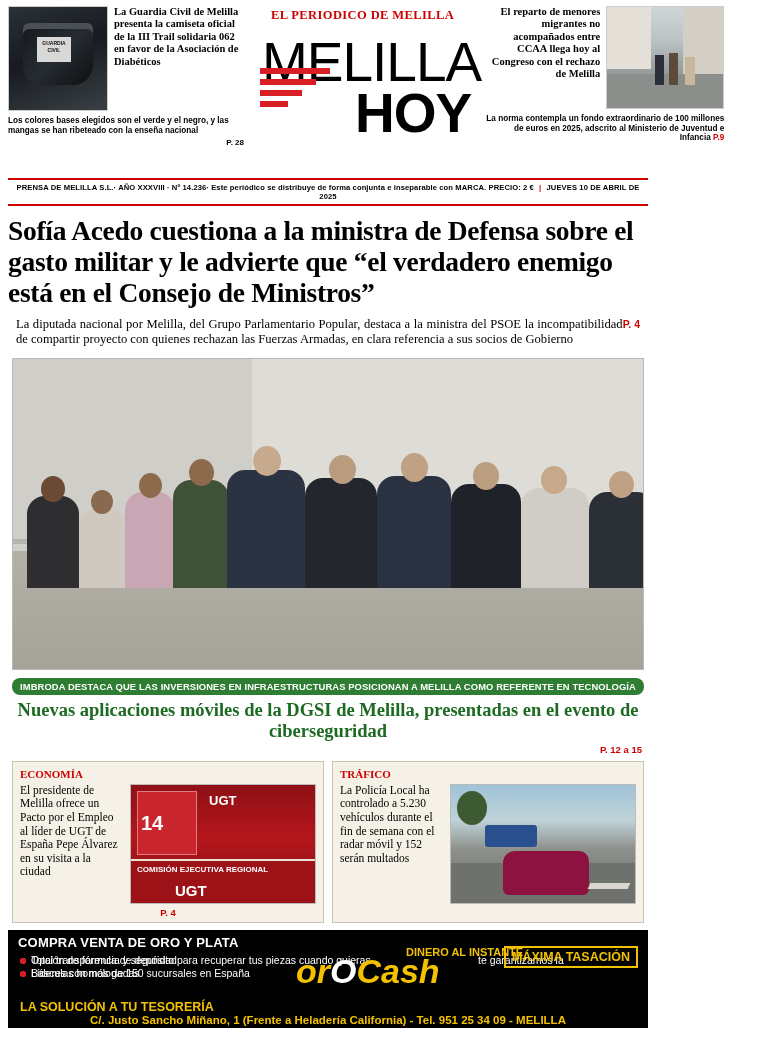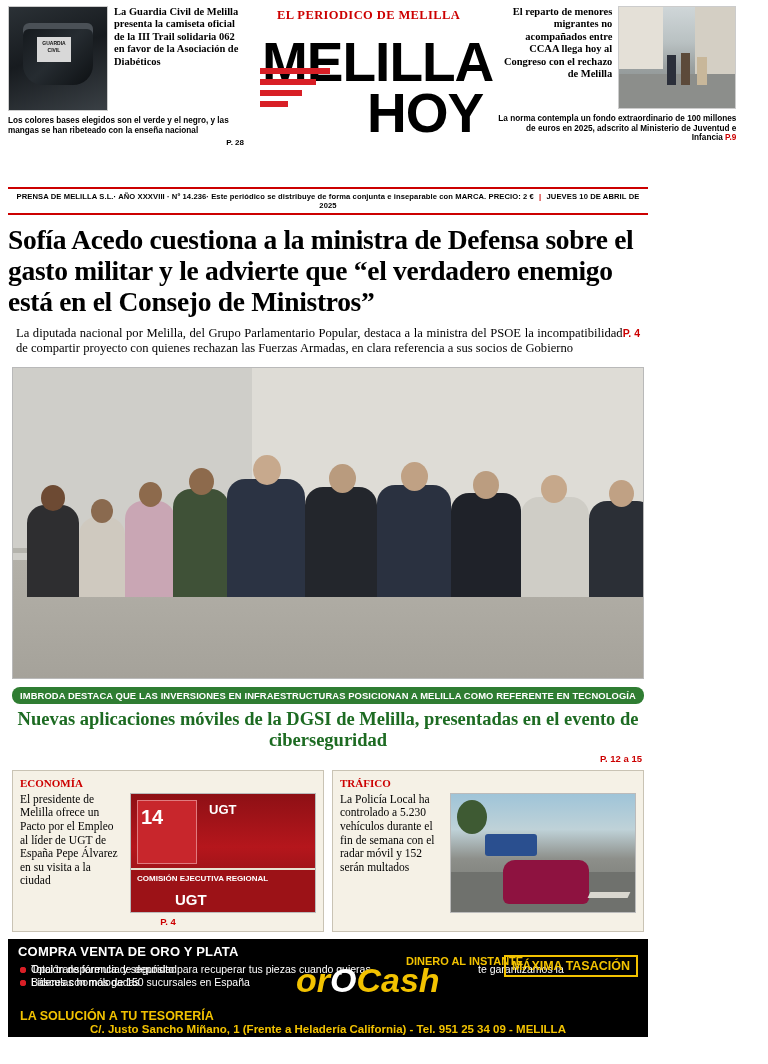--- a/index.html
+++ b/index.html
@@ -50,21 +50,21 @@
   
   .logo-wrap{
     flex:1;position:relative;text-align:center;padding-top:2px;
   }
   .eplabel{
     color:#cc0000;font-weight:bold;font-size:12.5px;letter-spacing:.4px;
     font-family:"Liberation Serif",serif;margin-bottom:2px;
   }
   .logo-melilla{
     font-family:"Liberation Sans",sans-serif;
-    font-weight:bold;font-size:55px;line-height:50px;letter-spacing:-1px;
+    font-weight:normal;font-size:55px;line-height:50px;letter-spacing:-1px;
     text-align:left;padding-left:18px;margin-top:14px;
   }
   .logo-hoy{
     font-family:"Liberation Sans",sans-serif;
     font-weight:bold;font-size:55px;line-height:52px;letter-spacing:-1px;
     text-align:right;padding-right:10px;
   }
   .redbars{
     position:absolute;left:16px;top:62px;width:70px;height:48px;
   }
@@ -91,21 +91,21 @@
   }
   .cap-right{
     margin-top:5px;font-size:8.2px;line-height:9.6px;font-weight:bold;text-align:right;
     font-family:"Liberation Sans",sans-serif;width:243px;
   }
   .cap-right .pg{color:#cc0000;}
 
   
   .dateline{
     border-top:2px solid #cc0000;border-bottom:2px solid #cc0000;
-    margin:9px 8px;padding:3px 0;
+    margin:0 8px;padding:3px 0;
     font-family:"Liberation Sans",sans-serif;
     font-size:7.6px;font-weight:bold;text-align:center;letter-spacing:.1px;
   }
   .dateline .sep{color:#cc0000;padding:0 3px;}
 
   
   .headline{
     margin:9px 8px 0 8px;
     font-family:"Liberation Serif",serif;
     font-weight:bold;font-size:27.5px;line-height:31px;letter-spacing:-.3px;
@@ -148,21 +148,21 @@
   .box{
     flex:1;border:1px solid #c9c3b4;background:#f5f1e6;box-sizing:border-box;
     padding:6px 7px 4px 7px;display:flex;flex-direction:column;
   }
   .box .kicker{color:#cc0000;font-weight:bold;font-size:11px;font-family:"Liberation Serif",serif;margin-bottom:4px;}
   .box-body{display:flex;gap:6px;flex:1;}
   .box-text{width:104px;font-size:11.5px;line-height:13.6px;}
   .box-photo{flex:1;height:118px;border:1px solid #bbb;overflow:hidden;position:relative;}
   .ugt{background:linear-gradient(180deg,#8e1015 0%,#b5161c 45%,#7d0f13 100%);}
   .ugt .screen{position:absolute;left:6px;top:6px;width:58px;height:62px;background:#c8262c;border:1px solid #e07b7f;}
-  .ugt .num{position:absolute;left:10px;top:12px;color:#fff;font-family:"Liberation Sans",sans-serif;font-weight:bold;font-size:20px;}
+  .ugt .num{position:absolute;left:10px;top:27px;color:#fff;font-family:"Liberation Sans",sans-serif;font-weight:bold;font-size:20px;}
   .ugt .lbl{position:absolute;left:78px;top:8px;color:#fff;font-family:"Liberation Sans",sans-serif;font-weight:bold;font-size:13px;}
   .ugt .podium{position:absolute;left:0;bottom:0;width:100%;height:42px;background:#9c1217;border-top:2px solid #e8e2d2;}
   .ugt .podium span{display:block;color:#fff;font-family:"Liberation Sans",sans-serif;font-weight:bold;font-size:8px;padding:4px 0 0 6px;}
   .ugt .ugt2{position:absolute;left:44px;bottom:4px;color:#fff;font-family:"Liberation Sans",sans-serif;font-weight:bold;font-size:15px;}
   .traf{background:linear-gradient(180deg,#9fc4d8 0%,#bfd2d8 30%,#8d8f8a 55%,#6e706c 100%);}
   .traf .tree{position:absolute;left:6px;top:6px;width:30px;height:34px;background:#3e5a33;border-radius:50%;}
   .traf .bus{position:absolute;left:34px;top:40px;width:52px;height:22px;background:#2a4f8f;border-radius:3px;}
   .traf .car{position:absolute;left:52px;bottom:8px;width:86px;height:44px;background:#8e1240;border-radius:12px 10px 6px 6px;}
   .traf .road{position:absolute;left:0;bottom:0;width:100%;height:40px;background:#6f716d;}
   .traf .stripe{position:absolute;right:6px;bottom:14px;width:40px;height:6px;background:#d9d7cf;transform:skewX(-25deg);}

